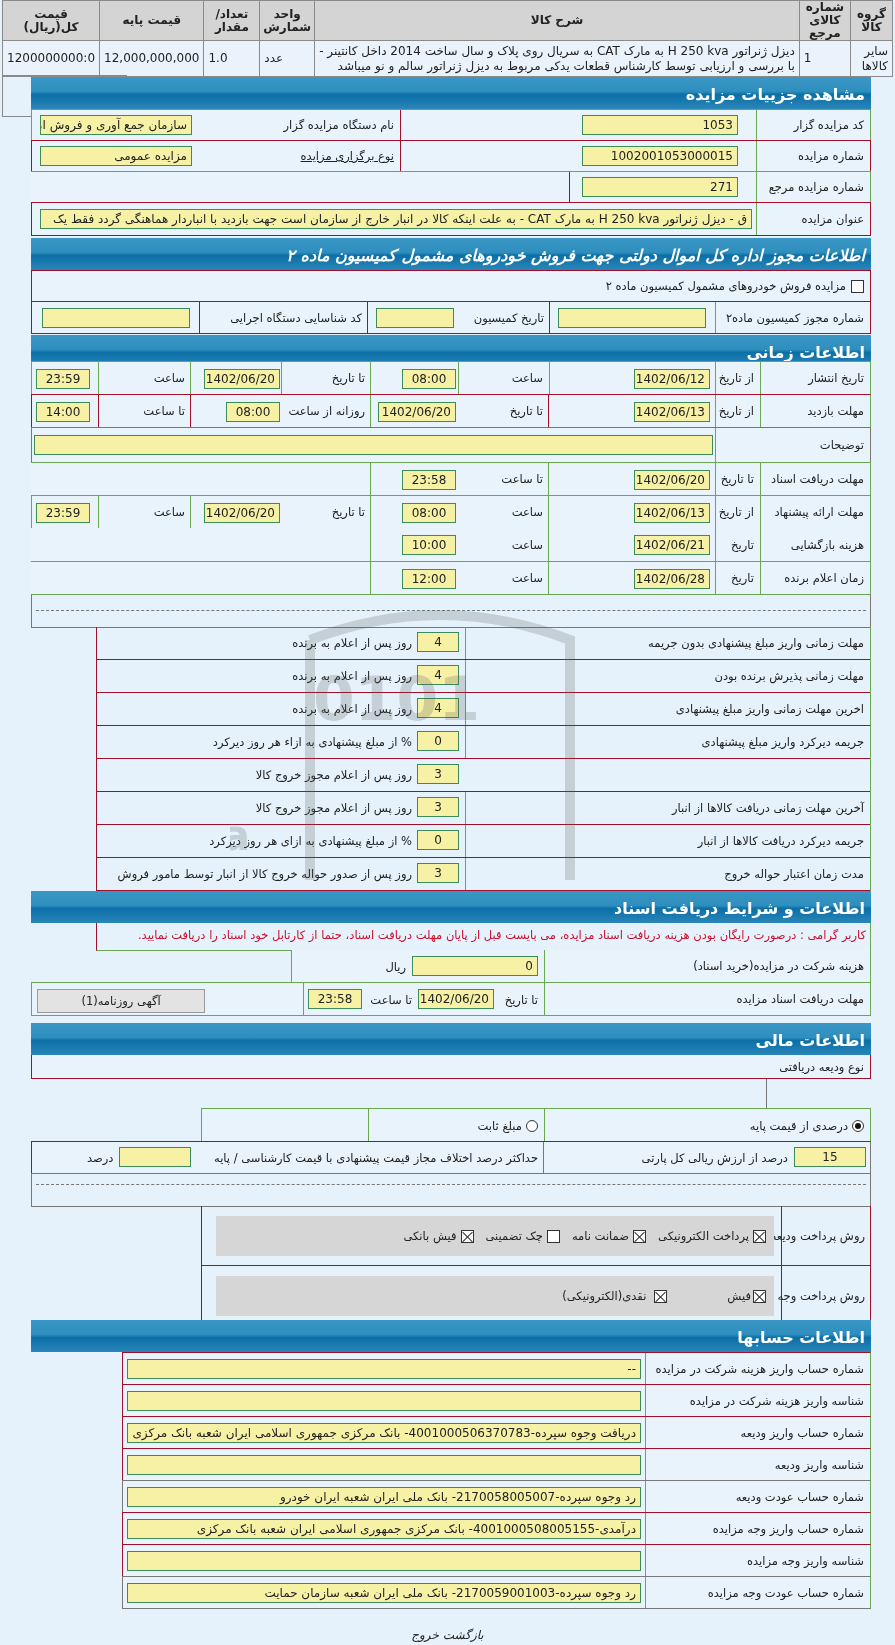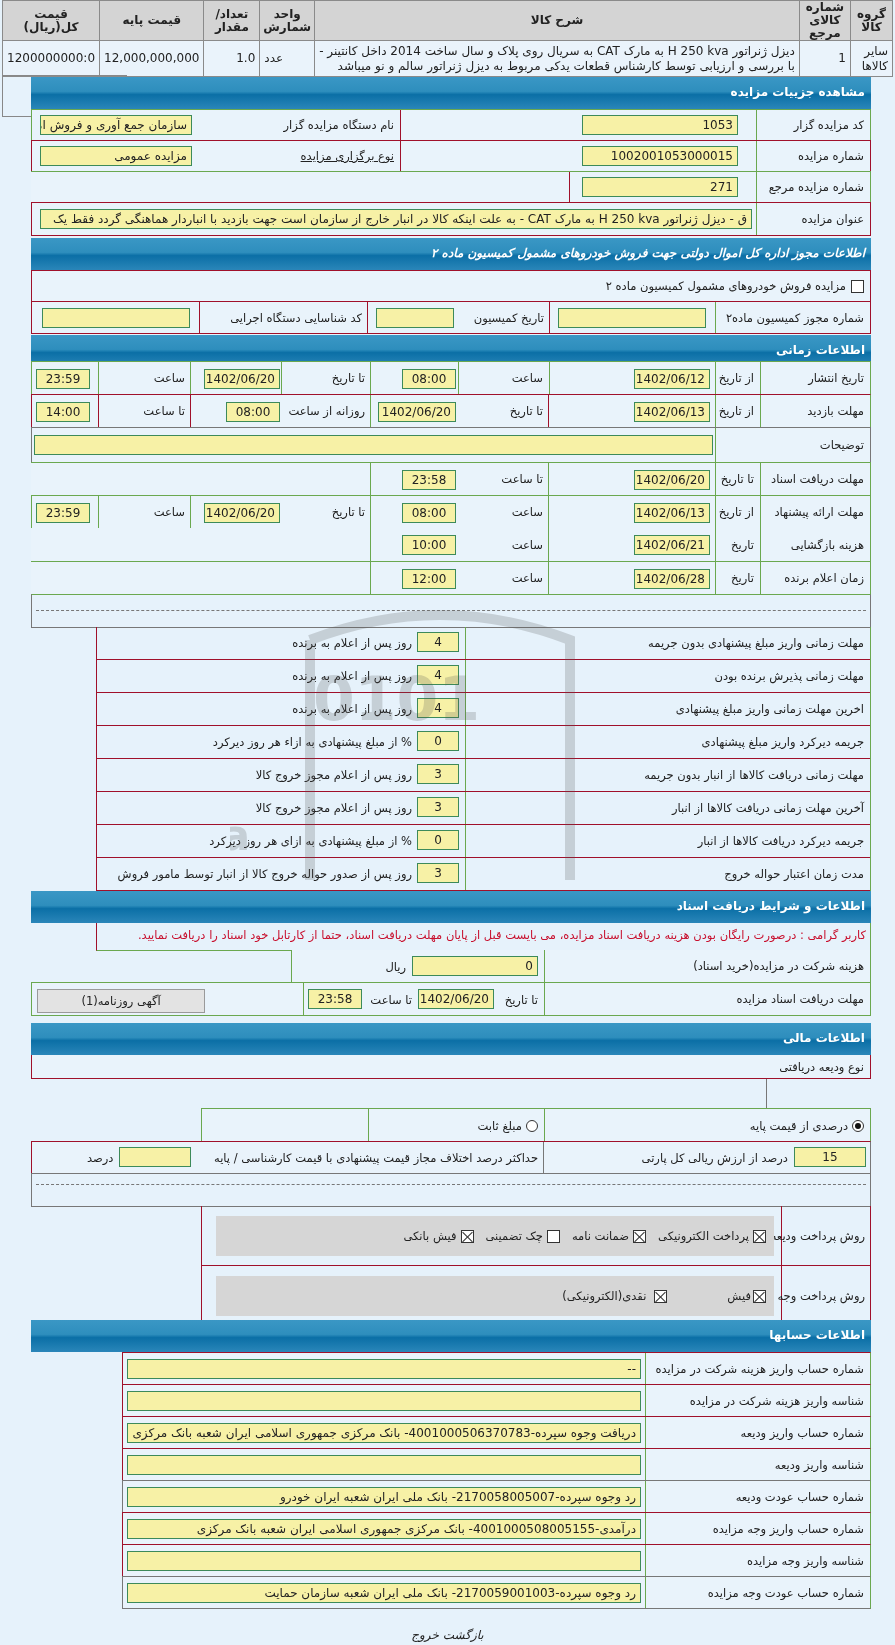--- a/index.html
+++ b/index.html
@@ -9,25 +9,25 @@
     background: #e6f2fb;
     font-family: "DejaVu Sans", sans-serif;
     font-size: 12px; color: #222;
     direction: rtl; position: relative;
   }
   .abs { position: absolute; }
   
   table.goods { position: absolute; left: 2px; top: 0; width: 891px; border-collapse: collapse; }
   table.goods th { background: #d4d4d4; border: 1px solid #8a8a8a; font-weight: bold; font-size: 12px; height: 35px; padding: 0 3px; line-height: 13px; }
   table.goods td { background: #eaf3fb; border: 1px solid #8a8a8a; height: 36px; font-size: 12px; padding: 0 4px; line-height: 15px; }
-  table.goods td.num { text-align: right; direction: ltr; }
+  table.goods td.num { text-align: left; direction: ltr; }
   .band {
     position: absolute; height: 32px;
     background: linear-gradient(to bottom, #3a97c5 0%, #2e8ebd 45%, #0b6fa6 55%, #2a86b9 100%);
-    color: #fff; font-weight: bold; font-size: 12px; padding: 8px 6px 0 0; text-align: right;
+    color: #fff; font-weight: bold; font-size: 16px; padding: 8px 6px 0 0; text-align: right;
   }
   .row { position: absolute; border: 1px solid #6aa84f; background: #e9f3fb; }
   .row.red { border-color: #a0102a; }
   .cell { position: absolute; top: 0; bottom: 0; display: flex; align-items: center; padding: 0 6px; font-size: 11.5px; white-space: nowrap; }
   .bl { border-left: 1px solid #6aa84f; }
   .blr { border-left: 1px solid #a0102a; }
   .field {
     position: absolute; background: #f7f1a6; border: 1px solid #3d8a5a;
     font-size: 12px; padding: 0 4px; display: flex; align-items: center;
     justify-content: flex-end; direction: ltr; white-space: nowrap; overflow: hidden; height: 20px;
@@ -314,23 +314,20 @@
     <div class="lbl" style="right:458px;top:9px;">روز پس از اعلام به برنده</div>
   </div>
   <div class="abs" style="right:0;top:99px;width:100%;height:33px;border-bottom:1px solid #a0102a;">
     <div class="cell bl" style="right:0;width:405px;">
         <span>جریمه دیرکرد واریز مبلغ پیشنهادی</span>
       </div>
     <div class="field center" style="right:411px;top:5px;width:42px;">0</div>
     <div class="lbl" style="right:458px;top:9px;">% از مبلغ پیشنهادی به ازاء هر روز دیرکرد</div>
   </div>
   <div class="abs" style="right:0;top:132px;width:100%;height:33px;border-bottom:1px solid #a0102a;">
-    <div class="cell bl" style="right:0;width:405px;">
-        <span>مهلت زمانی دریافت کالاها از انبار بدون جریمه</span>
-      </div>
     <div class="field center" style="right:411px;top:5px;width:42px;">3</div>
     <div class="lbl" style="right:458px;top:9px;">روز پس از اعلام مجوز خروج کالا</div>
   </div>
   <div class="abs" style="right:0;top:165px;width:100%;height:33px;border-bottom:1px solid #a0102a;">
     <div class="cell bl" style="right:0;width:405px;">
         <span>آخرین مهلت زمانی دریافت کالاها از انبار</span>
       </div>
     <div class="field center" style="right:411px;top:5px;width:42px;">3</div>
     <div class="lbl" style="right:458px;top:9px;">روز پس از اعلام مجوز خروج کالا</div>
   </div>

